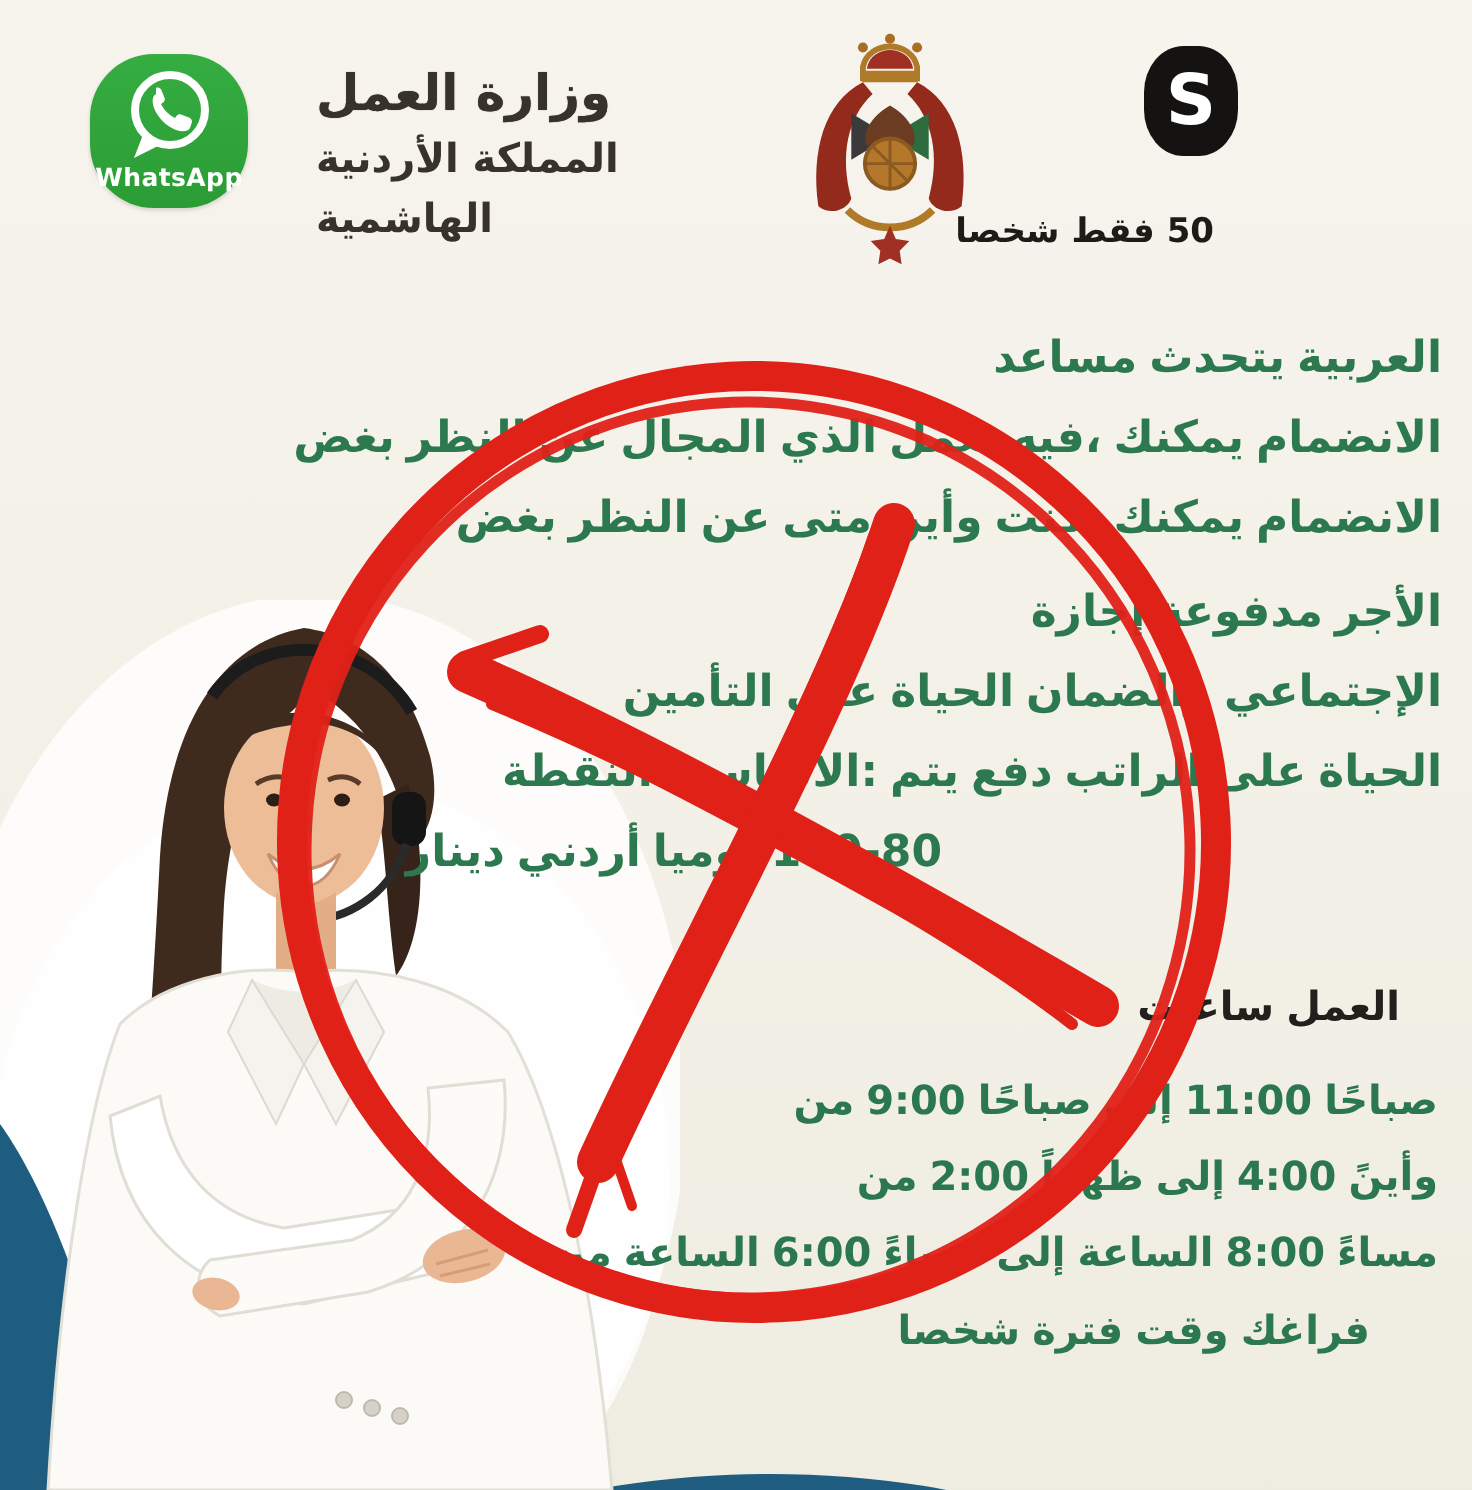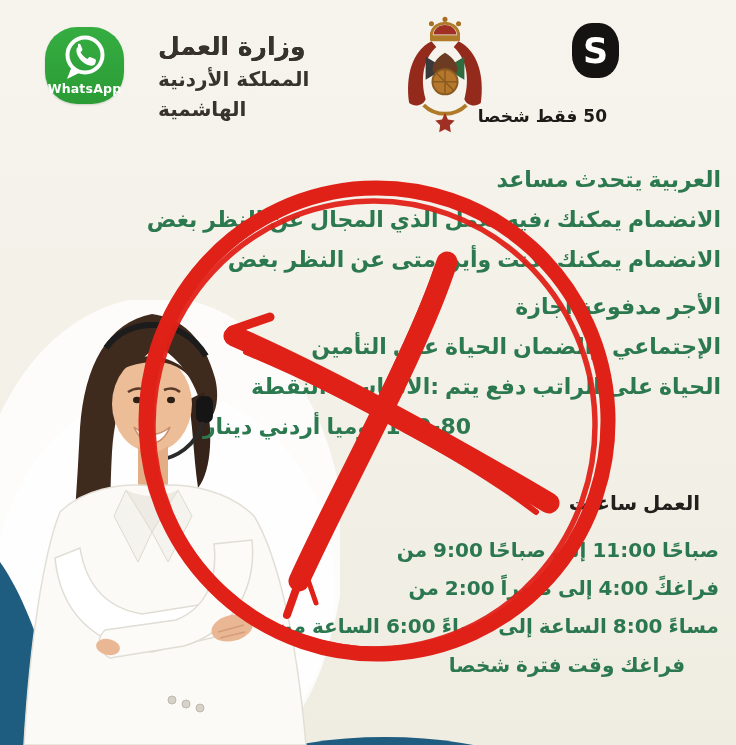--- a/index.html
+++ b/index.html
@@ -130,21 +130,21 @@
       <div class="gl flip"><span class="w">إجازة</span><span class="w">مدفوعة</span><span class="w">الأجر</span></div>
       <div class="gl flip"><span class="w">التأمين</span><span class="w">على</span><span class="w">الحياة</span><span class="w">والضمان</span><span class="w">الإجتماعي</span></div>
       <div class="gl flip"><span class="w">النقطة</span><span class="w">الأساسية:</span><span class="w">يتم</span><span class="w">دفع</span><span class="w">الراتب</span><span class="w">على</span><span class="w">الحياة</span></div>
       <div class="gl flip indent"><span class="w">دينار</span><span class="w">أردني</span><span class="w">يوميا</span><span class="w">100-80</span></div>
     </div>
   </div>
 
   <div id="hours-heading" class="flip" style="z-index:4;"><span class="w">ساعات</span><span class="w">العمل</span></div>
   <div class="hours-block" style="z-index:4;">
     <div class="hl flip"><span class="w">من</span><span class="w">9:00</span><span class="w">صباحًا</span><span class="w">إلى</span><span class="w">11:00</span><span class="w">صباحًا</span></div>
-    <div class="hl flip"><span class="w">من</span><span class="w">2:00</span><span class="w">ظهراً</span><span class="w">إلى</span><span class="w">4:00</span><span class="w">فراغكً</span></div>
+    <div class="hl flip"><span class="w">من</span><span class="w">2:00</span><span class="w">ظهراً</span><span class="w">إلى</span><span class="w">4:00</span><span class="w">وأينً</span></div>
     <div class="hl flip"><span class="w">من</span><span class="w">الساعة</span><span class="w">6:00</span><span class="w">مساءً</span><span class="w">إلى</span><span class="w">الساعة</span><span class="w">8:00</span><span class="w">مساءً</span></div>
   </div>
   <div id="cta" class="flip" style="z-index:4;"><span class="w">شخصا</span><span class="w">فترة</span><span class="w">وقت</span><span class="w">فراغك</span></div>
 
   <svg class="layer" width="736" height="745" style="left:0;top:0;z-index:9;">
     <g stroke="#e02118" fill="none" stroke-linecap="round">
       <ellipse cx="377" cy="421" rx="231" ry="233" stroke-width="15" transform="rotate(-3 377 421)"></ellipse>
       <ellipse cx="374" cy="425" rx="221" ry="224" stroke-width="5.5" opacity="0.95" transform="rotate(-2 374 425)"></ellipse>
       <path d="M234,336 C330,378 462,452 549,503" stroke-width="21"></path>
       <path d="M246,352 C342,392 472,462 536,512" stroke-width="6"></path>

